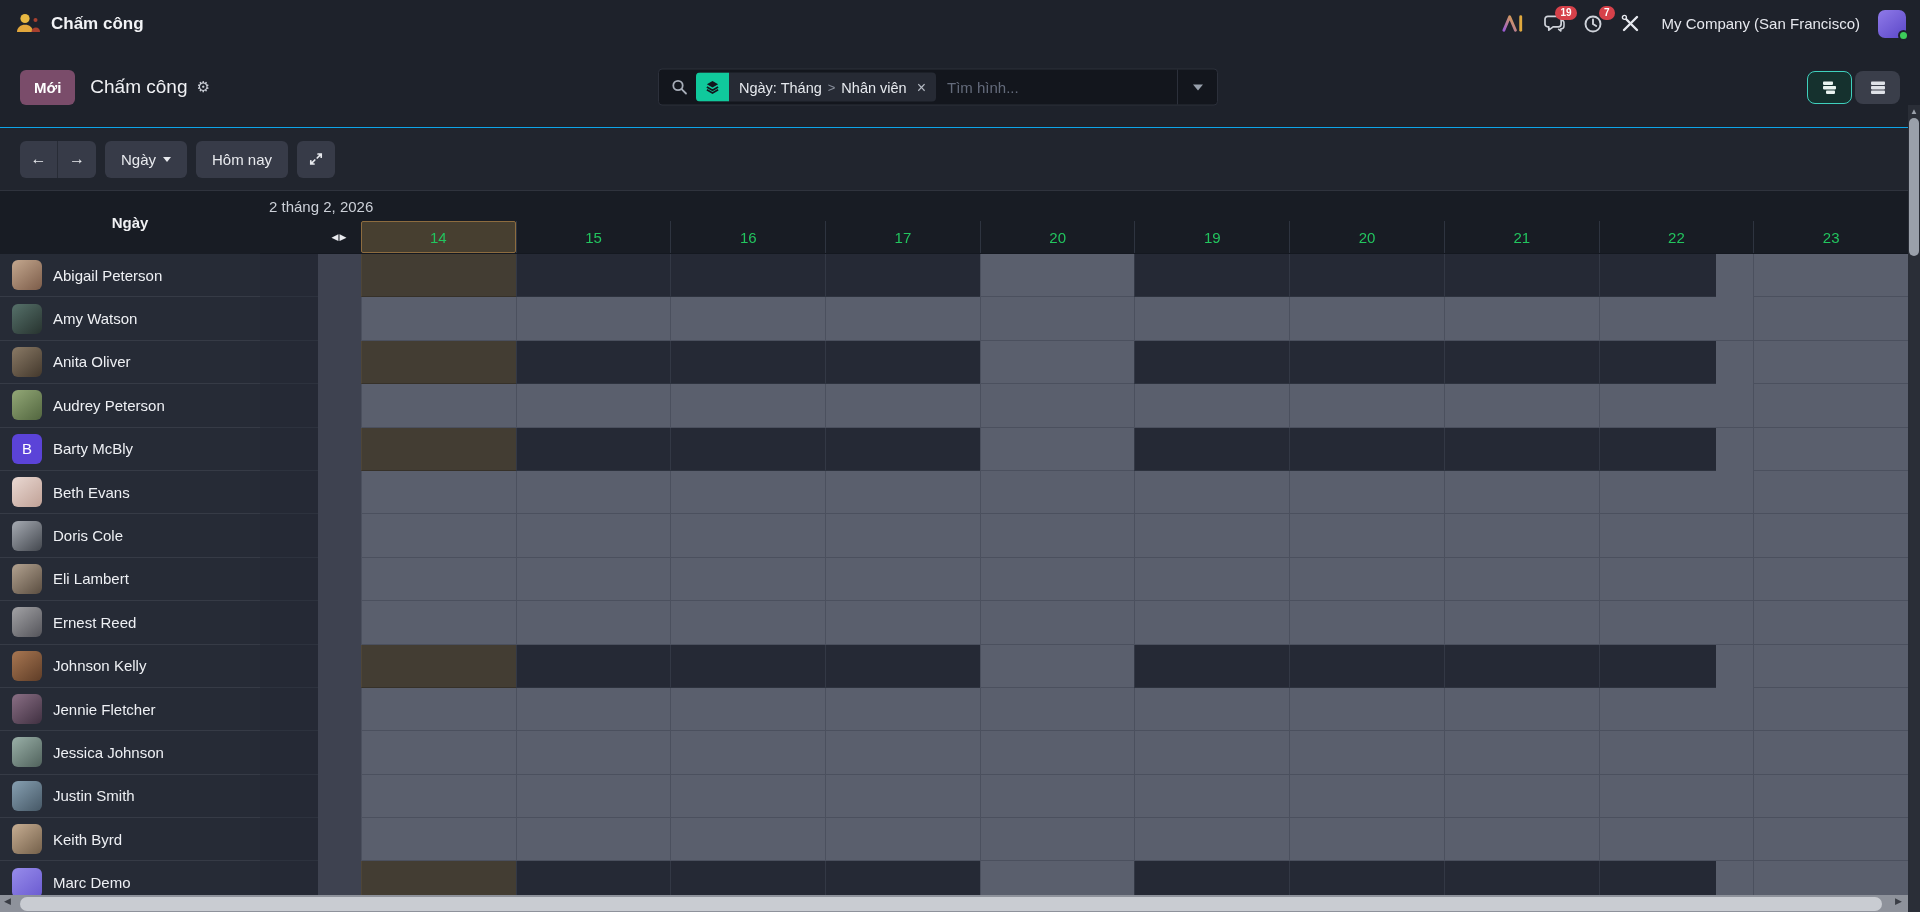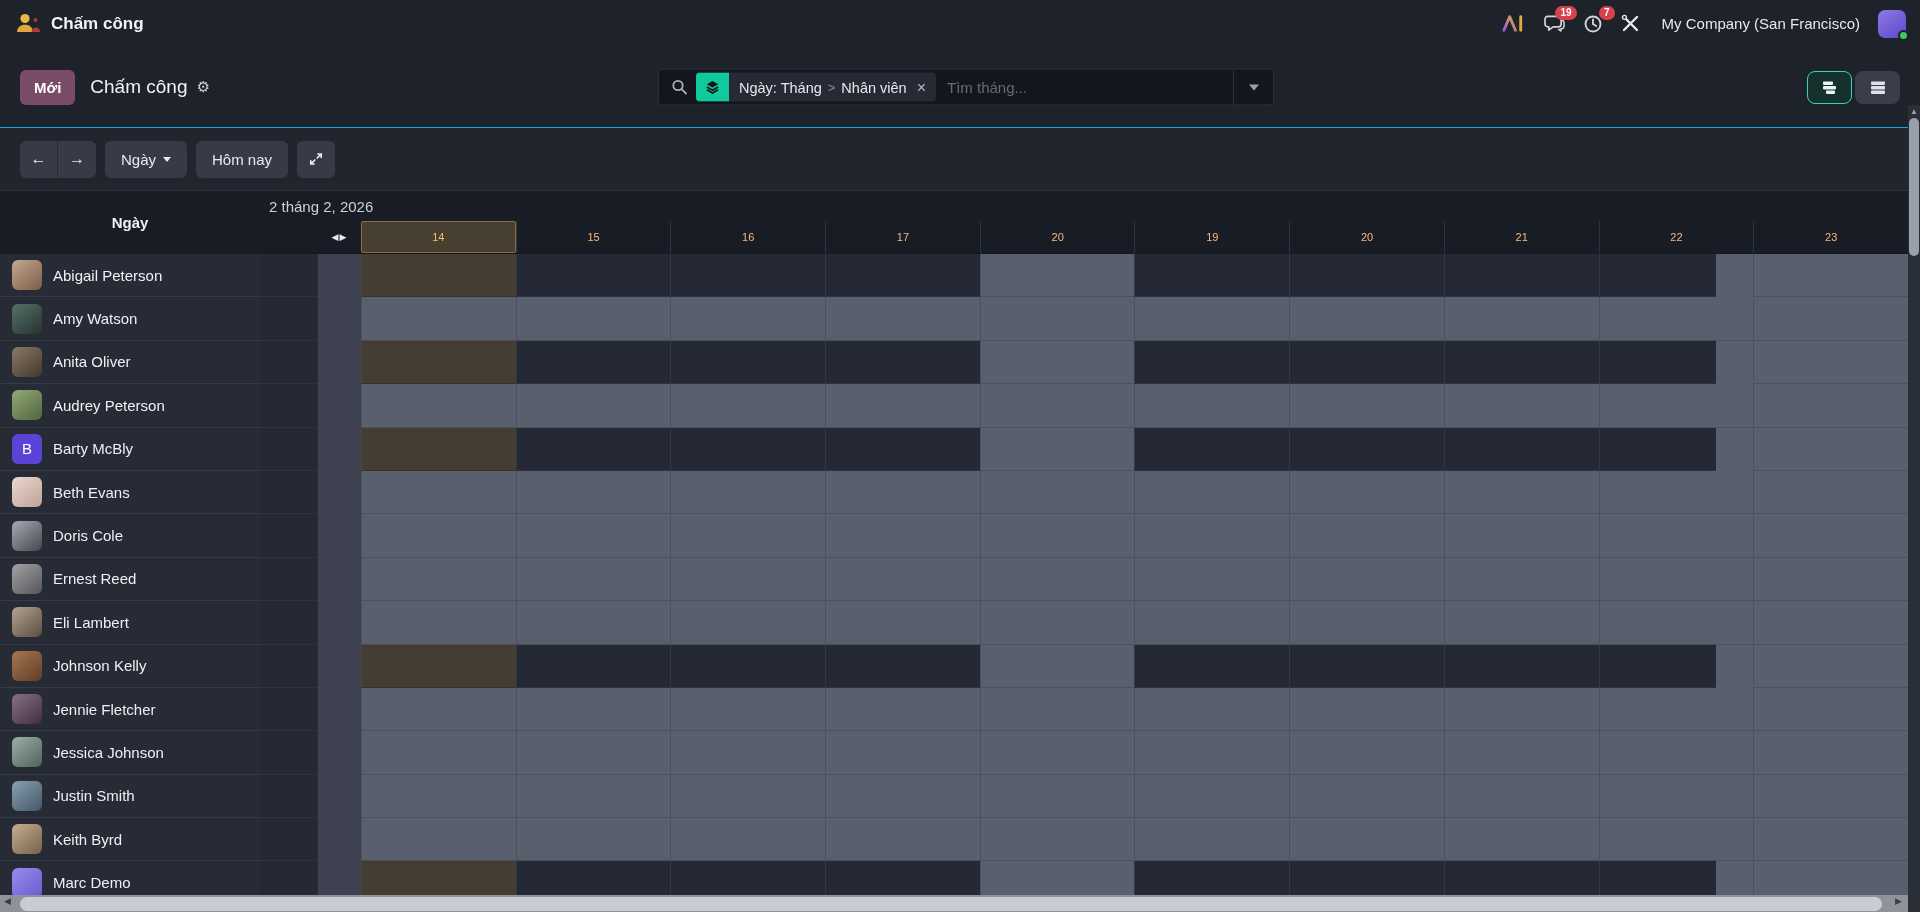--- a/index.html
+++ b/index.html
@@ -27,21 +27,21 @@
   .user-avatar .dot { position:absolute; right:-3px; bottom:-3px; width:11px; height:11px;
                       border-radius:50%; background:#3dcc5a; border:2px solid #1e222b; }
   
   .control-panel { height:81px; background:#1e222b; border-bottom:1px solid #0ea5e9;
                    display:flex; align-items:center; padding:0 20px; position:relative; }
   .new-btn { background:#7a4c6a; color:#fff; border:none; border-radius:6px;
              font-weight:700; font-size:15px; padding:9px 14px; font-family:inherit; }
   .bc-title { font-size:19px; color:#f0f1f4; margin-left:15px; }
   .gear { color:#c9cdd5; font-size:15px; margin-left:9px; }
   .searchbar { position:absolute; left:658px; top:50%; transform:translateY(-50%);
-               width:616px; height:37px; background:#13161d; border:1px solid #2c303b;
+               width:560px; height:37px; background:#13161d; border:1px solid #2c303b;
                border-radius:4px; display:flex; align-items:center; }
   .mag { margin:0 8px 0 12px; display:flex; }
   .facet { display:flex; align-items:stretch; background:#262a34; border-radius:4px;
            overflow:hidden; height:29px; }
   .facet-ic { width:33px; background:#10c99c; display:flex; align-items:center; justify-content:center; }
   .facet-txt { display:flex; align-items:center; padding:0 10px; font-size:14.5px; color:#e6e9ee; gap:6px; }
   .facet-sep { color:#8d93a0; font-size:13px; }
   .facet-x { color:#b6bbc4; font-size:16px; margin-left:4px; line-height:1; }
   .s-ph { color:#646b7b; font-size:15px; margin-left:11px; }
   .s-caret { margin-left:auto; width:40px; align-self:stretch; border-left:1px solid #2c303b;
@@ -71,22 +71,22 @@
   .lp-row { height:43.4px; display:flex; align-items:center; padding-left:12px; gap:11px;
             border-bottom:1px solid #363b46; }
   .avatar { width:30px; height:30px; border-radius:6px; flex:none; display:flex;
             align-items:center; justify-content:center; font-size:15px; color:#fff; }
   .lp-name { font-size:15px; color:#eef0f4; }
   .grid { flex:1; position:relative; min-width:0; }
   .grid-month { height:30px; display:flex; align-items:center; padding-left:9px;
                 font-size:15px; color:#ccd0d8; }
   .grid-days { height:33px; display:grid; grid-template-columns:58px 43px repeat(10,1fr);
                border-bottom:1px solid #141820; }
-  .day-cell { display:flex; align-items:center; justify-content:center; font-size:11px;
-              color:#fdba74; border-left:1px solid #2e3440; }
+  .day-cell { display:flex; align-items:center; justify-content:center; font-size:15px;
+              color:#22c55e; border-left:1px solid #2e3440; }
   .day-cell.gutter { border-left:none; font-size:9px; letter-spacing:1px; color:#e8eaee; }
   .day-cell.today-head { background:#473f30; border:1px solid #8d6c3f; border-radius:2px; }
   .grid-body { height:642px; overflow:hidden; background:#252935; }
   .g-row { height:43.4px; display:grid; grid-template-columns:58px 43px repeat(10,1fr); }
   .g-cell { background:#252935; border-left:1px solid #333845; border-bottom:1px solid #2d323e;
             position:relative; }
   .g-cell.lead { border-left:none; }
   .g-cell.strip { background:#3e4250; border-left:none; border-bottom-color:#3e4250; }
   .g-cell.gray { background:#5a5f6d; border-left-color:#4b505e; border-bottom-color:#4b505e; }
   .g-cell.today { background:#433d33; border-left-color:#4e4537; border-bottom-color:#363129; }
@@ -178,21 +178,21 @@
           <path d="M2 11 L8 14.5 14 11" fill="none" stroke="#13161d" stroke-width="1.8" stroke-linejoin="round"></path>
         </svg>
       </span>
       <span class="facet-txt">
         <span>Ngày: Tháng</span>
         <span class="facet-sep">&gt;</span>
         <span>Nhân viên</span>
         <span class="facet-x">×</span>
       </span>
     </span>
-    <span class="s-ph">Tìm tháng...</span>
+    <span class="s-ph">Tìm hình...</span>
     <span class="s-caret">
       <span class="tri-dn"></span>
     </span>
   </div>
 
   <div class="view-switcher">
     <span class="vs-btn active">
       <svg width="20" height="16" viewBox="0 0 20 16">
         <rect x="3" y="2.5" width="10" height="3.4" rx="0.8" fill="#e9f3f1"></rect>
         <rect x="3" y="7" width="13" height="3.4" rx="0.8" fill="#e9f3f1"></rect>
@@ -252,26 +252,26 @@
         </div>
         <div class="lp-row">
           <div class="avatar" style="background: linear-gradient(140deg, rgb(234, 217, 211), rgb(192, 161, 150));"></div>
           <div class="lp-name" style="display: inline;">Beth Evans</div>
         </div>
         <div class="lp-row">
           <div class="avatar" style="background: linear-gradient(140deg, rgb(166, 171, 179), rgb(67, 71, 78));"></div>
           <div class="lp-name" style="display: inline;">Doris Cole</div>
         </div>
         <div class="lp-row">
+          <div class="avatar" style="background: linear-gradient(140deg, rgb(179, 163, 145), rgb(90, 77, 64));"></div>
+          <div class="lp-name" style="display: inline;">Eli Lambert</div>
+        </div>
+        <div class="lp-row">
           <div class="avatar" style="background: linear-gradient(140deg, rgb(163, 163, 166), rgb(84, 84, 90));"></div>
           <div class="lp-name" style="display: inline;">Ernest Reed</div>
-        </div>
-        <div class="lp-row">
-          <div class="avatar" style="background: linear-gradient(140deg, rgb(179, 163, 145), rgb(90, 77, 64));"></div>
-          <div class="lp-name" style="display: inline;">Eli Lambert</div>
         </div>
         <div class="lp-row">
           <div class="avatar" style="background: linear-gradient(140deg, rgb(168, 119, 82), rgb(95, 61, 39));"></div>
           <div class="lp-name" style="display: inline;">Johnson Kelly</div>
         </div>
         <div class="lp-row">
           <div class="avatar" style="background: linear-gradient(140deg, rgb(138, 111, 133), rgb(64, 48, 65));"></div>
           <div class="lp-name" style="display: inline;">Jennie Fletcher</div>
         </div>
         <div class="lp-row">

